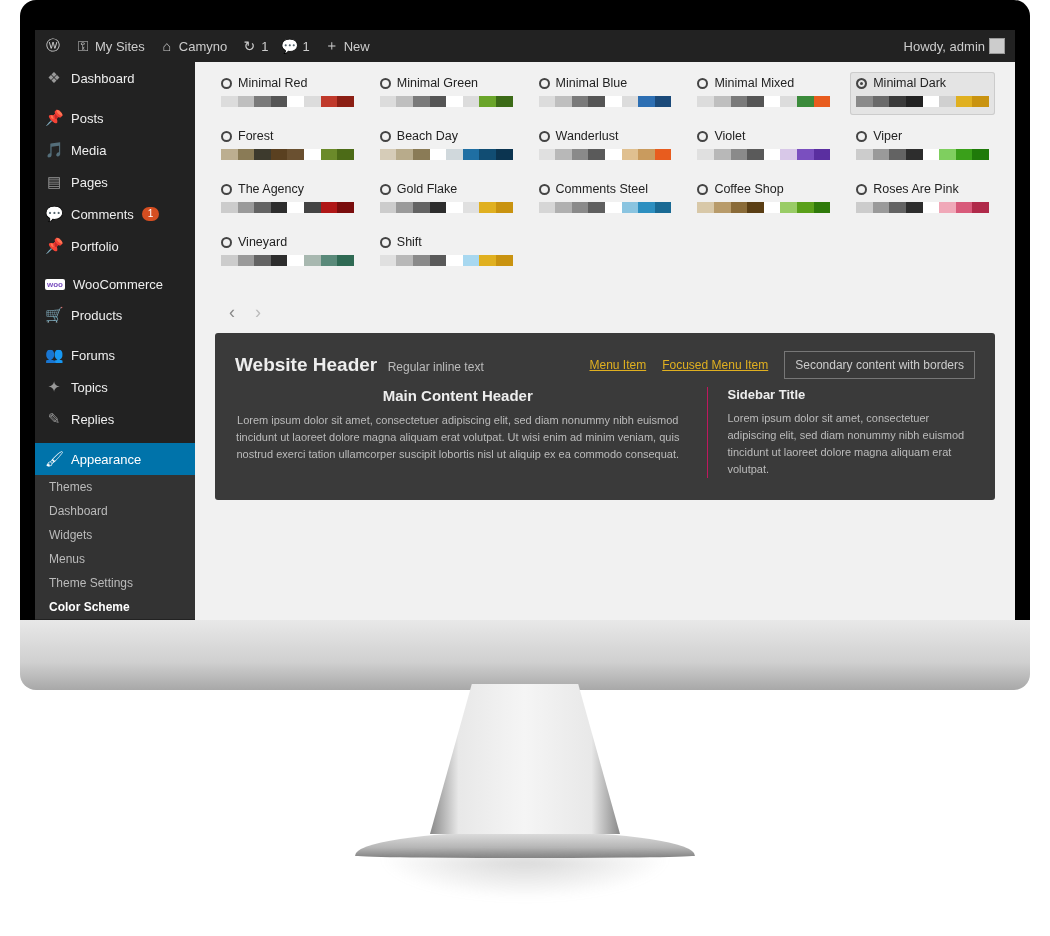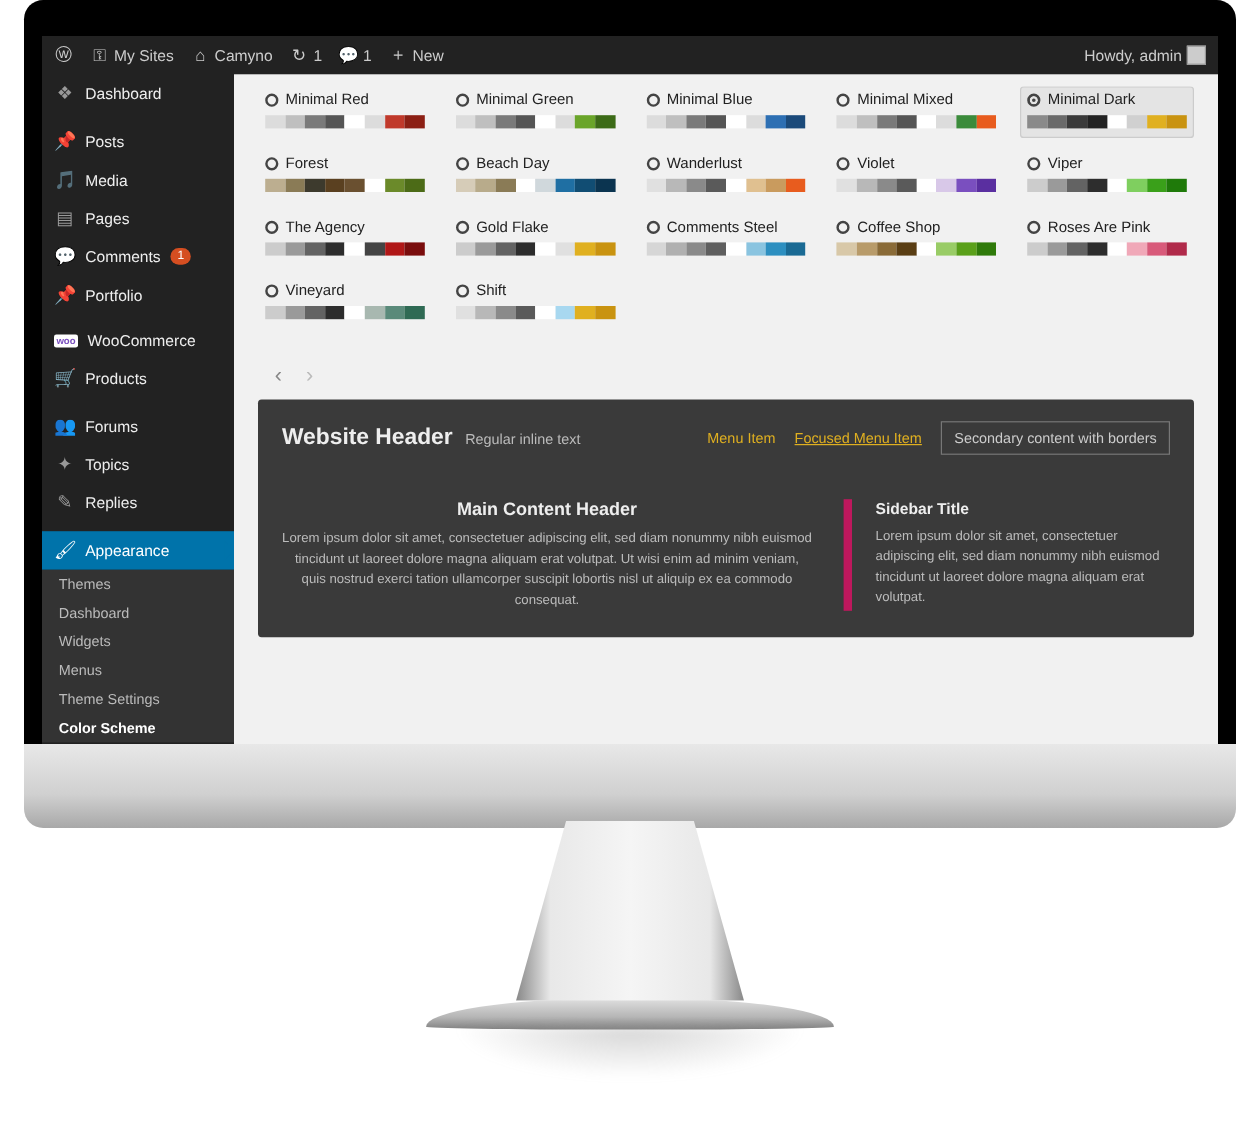--- a/index.html
+++ b/index.html
@@ -114,30 +114,30 @@
 .scheme-card.selected .scheme-radio { background:#444; box-shadow: inset 0 0 0 2px #e4e4e4; }
 .swatch-row { display:flex; height:11px; width:100%; }
 .swatch-row .sw { flex:1; }
 
 
 .preview-nav { margin-top:18px; padding:10px 14px; display:flex; gap:20px; background:#f1f1f1; }
 .chev { color:#888; font-size:18px; cursor:pointer; }
 .preview-panel {
   background:#3a3a3a; color:#eee; padding:18px 20px 22px 20px; border-radius:3px;
 }
-.preview-top { display:flex; align-items:center; justify-content:space-between; margin-bottom:37px; }
+.preview-top { display:flex; align-items:center; justify-content:space-between; margin-bottom:8px; }
 .ptitle { font-size:19px; font-weight:600; }
 .psubtitle { font-size:12px; color:#bbb; font-weight:400; margin-left:6px;}
 .plinks { display:flex; align-items:center; gap:16px; font-size:12px; }
-.plinks a { color:#e0b020; cursor:pointer; }
+.plinks a { color:#e0b020; text-decoration:underline; cursor:pointer; }
 .plinks .focused { text-decoration:underline; }
 .plinks .boxed { border:1px solid #777; padding:6px 10px; color:#ccc; text-decoration:none; }
 .preview-cols { display:flex; gap:26px; }
 .col-main { flex:1.8;text-align:center; }
-.col-side { flex:1; border-left:7px solid #be185d; padding-left:20px; }
+.col-side { flex:1; border-left:1px solid #be185d; padding-left:20px; }
 .ch { font-size:15px; font-weight:600; margin-bottom:8px; }
 .sh { font-size:13px; font-weight:600; margin-bottom:8px; }
 .body-text { font-size:11px; line-height:1.55; color:#bbb; }
 </style>
 </head>
 <body>
 
 <div class="monitor-frame">
   <div class="monitor-screen-outer">
     <div class="monitor-screen">

